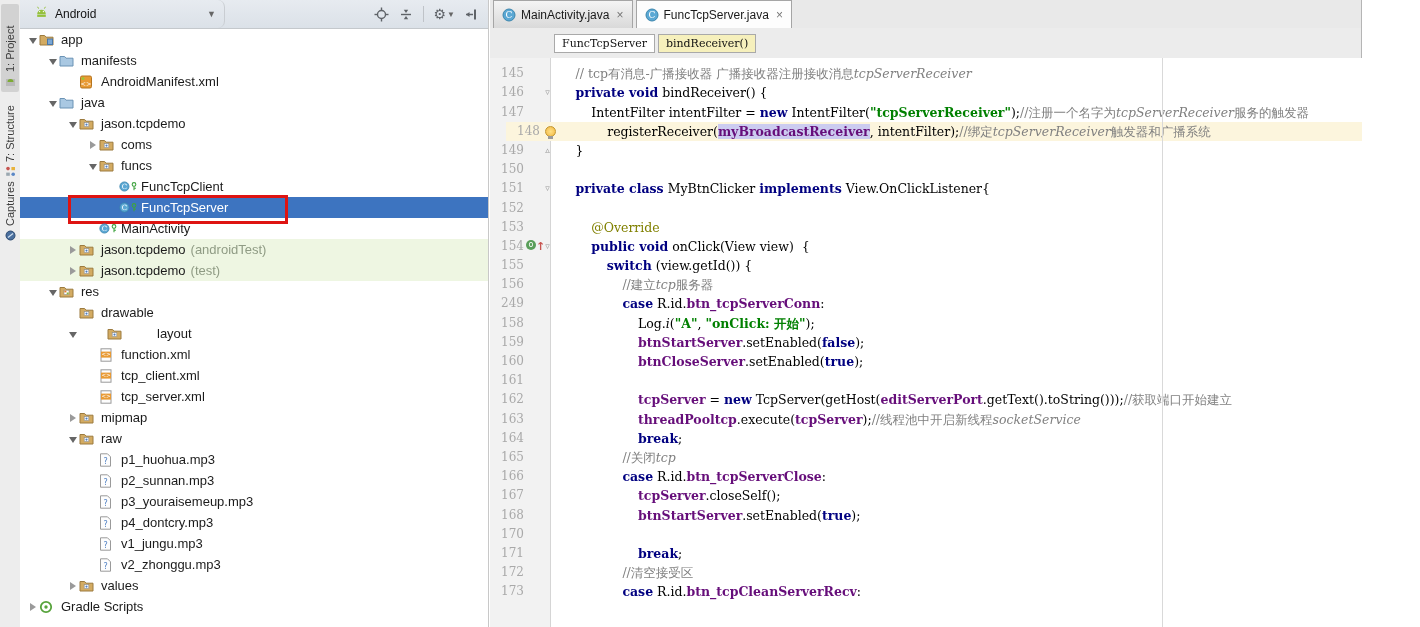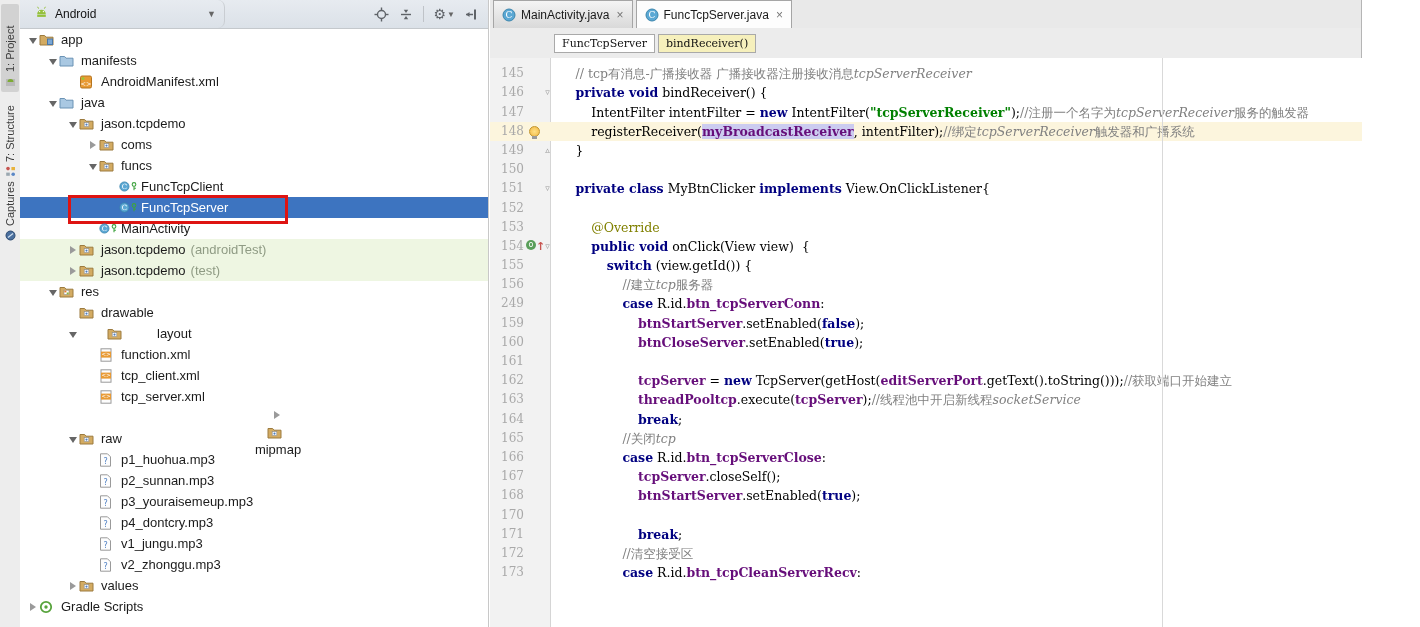--- a/index.html
+++ b/index.html
@@ -43,21 +43,21 @@
   .etab.active{background:#fdfdfd;}
   .etab .close{color:#777;font-size:12px;margin-left:2px;cursor:pointer;}
   #crumbbar{position:absolute;left:0;top:28px;right:0;height:30px;background:#ececec;border-bottom:1px solid #cfcfcf;border-right:1px solid #b5b5b5;display:flex;align-items:center;padding-left:64px;gap:3px;}
   .chip{font-family:"DejaVu Serif",serif;font-size:11px;color:#111;border:1px solid #a9a9a9;background:#fff;padding:2px 7px;cursor:pointer;}
   .chip.hl{background:#f6f0bc;}
 
   #code{position:absolute;left:0;top:58px;right:0;bottom:0;background:#fff;overflow:hidden;font-family:"DejaVu Serif",serif;font-size:12.5px;}
   #gutter-bg{position:absolute;left:0;top:0;bottom:0;width:60px;background:#f2f2f2;border-right:1px solid #d5d5d5;}
   #margin-guide{position:absolute;left:672px;top:0;bottom:0;width:1px;background:#d9d9d9;}
   .code-line{position:relative;display:flex;height:19.2px;line-height:19.2px;align-items:stretch;}
-  .code-line.hl{background:#fcf5dd;}
+  .code-line.hl{background:#fcf5dd;margin-left:16px;}
   .ln{width:34px;flex:0 0 34px;text-align:right;padding-right:4px;color:#a9a9a9;font-size:12px;}
   .gic{width:13px;flex:0 0 13px;position:relative;}
   .fold{width:13px;flex:0 0 13px;text-align:center;color:#9a9a9a;font-size:9px;font-family:"DejaVu Sans",sans-serif;}
   .ctext{white-space:pre;flex:1;padding-left:6px;}
   .tk-kw{color:#000080;font-weight:bold;}
   .tk-pl{color:#000;}
   .tk-str{color:#008000;font-weight:bold;}
   .tk-cmt{color:#808080;}
   .tk-cmti{color:#808080;font-style:italic;}
   .tk-fld{color:#660e7a;font-weight:bold;}
@@ -345,21 +345,21 @@
           <span class="arrow"></span>
           <span class="ticon">
             <svg xmlns="http://www.w3.org/2000/svg" width="14" height="14" viewBox="0 0 14 14">
               <rect x="2" y="0.8" width="10" height="12.4" fill="#fdfdfd" stroke="#9a9a9a"></rect>
               <rect x="2" y="3.6" width="10" height="6" fill="#e89a34"></rect>
               <text x="7" y="8.3" font-family="DejaVu Sans" font-size="5.5" fill="#fff" text-anchor="middle">&lt;&gt;</text>
             </svg>
           </span>
           <span class="tlabel">tcp_server.xml</span>
         </div>
-        <div class="trow" style="padding-left: 46px; flex-direction: column;">
+        <div class="trow" style="padding-left: 46px;">
           <span class="arrow"><span class="arr-closed"></span></span>
           <span class="ticon">
             <svg xmlns="http://www.w3.org/2000/svg" width="15" height="13" viewBox="0 0 15 13">
               <path d="M1 12 V2.5 h4.6 l1.4 1.7 H14 V12 z" fill="#d3ab62" stroke="#9c7b3f"></path>
               <rect x="5.2" y="5.6" width="4.6" height="4" fill="#fff" stroke="#8a8a8a" stroke-width="0.6"></rect>
               <circle cx="7.5" cy="7.6" r="1.1" fill="#4d7ec2"></circle>
             </svg>
           </span>
           <span class="tlabel">mipmap</span>
         </div>
@@ -571,20 +571,26 @@
             <span class="fold"></span>
             <span class="ctext" style="padding-left:68.4px"><span class="tk-cmt">//建立</span><span class="tk-cmti">tcp</span><span class="tk-cmt">服务器</span></span>
           </div>
           <div class="code-line">
             <span class="ln">249</span>
             <span class="gic"></span>
             <span class="fold"></span>
             <span class="ctext" style="padding-left:68.4px"><span class="tk-kw">case</span><span class="tk-pl"> R.id.</span><span class="tk-sfld">btn_tcpServerConn</span><span class="tk-pl">:</span></span>
           </div>
           <div class="code-line">
+            <span class="ln">158</span>
+            <span class="gic"></span>
+            <span class="fold"></span>
+            <span class="ctext" style="padding-left:84px"><span class="tk-pl">Log.</span><span class="tk-itm">i</span><span class="tk-pl">(</span><span class="tk-str">"A"</span><span class="tk-pl">, </span><span class="tk-str">"onClick: 开始"</span><span class="tk-pl">);</span></span>
+          </div>
+          <div class="code-line">
             <span class="ln">159</span>
             <span class="gic"></span>
             <span class="fold"></span>
             <span class="ctext" style="padding-left:84px"><span class="tk-fld">btnStartServer</span><span class="tk-pl">.setEnabled(</span><span class="tk-kw">false</span><span class="tk-pl">);</span></span>
           </div>
           <div class="code-line">
             <span class="ln">160</span>
             <span class="gic"></span>
             <span class="fold"></span>
             <span class="ctext" style="padding-left:84px"><span class="tk-fld">btnCloseServer</span><span class="tk-pl">.setEnabled(</span><span class="tk-kw">true</span><span class="tk-pl">);</span></span>

